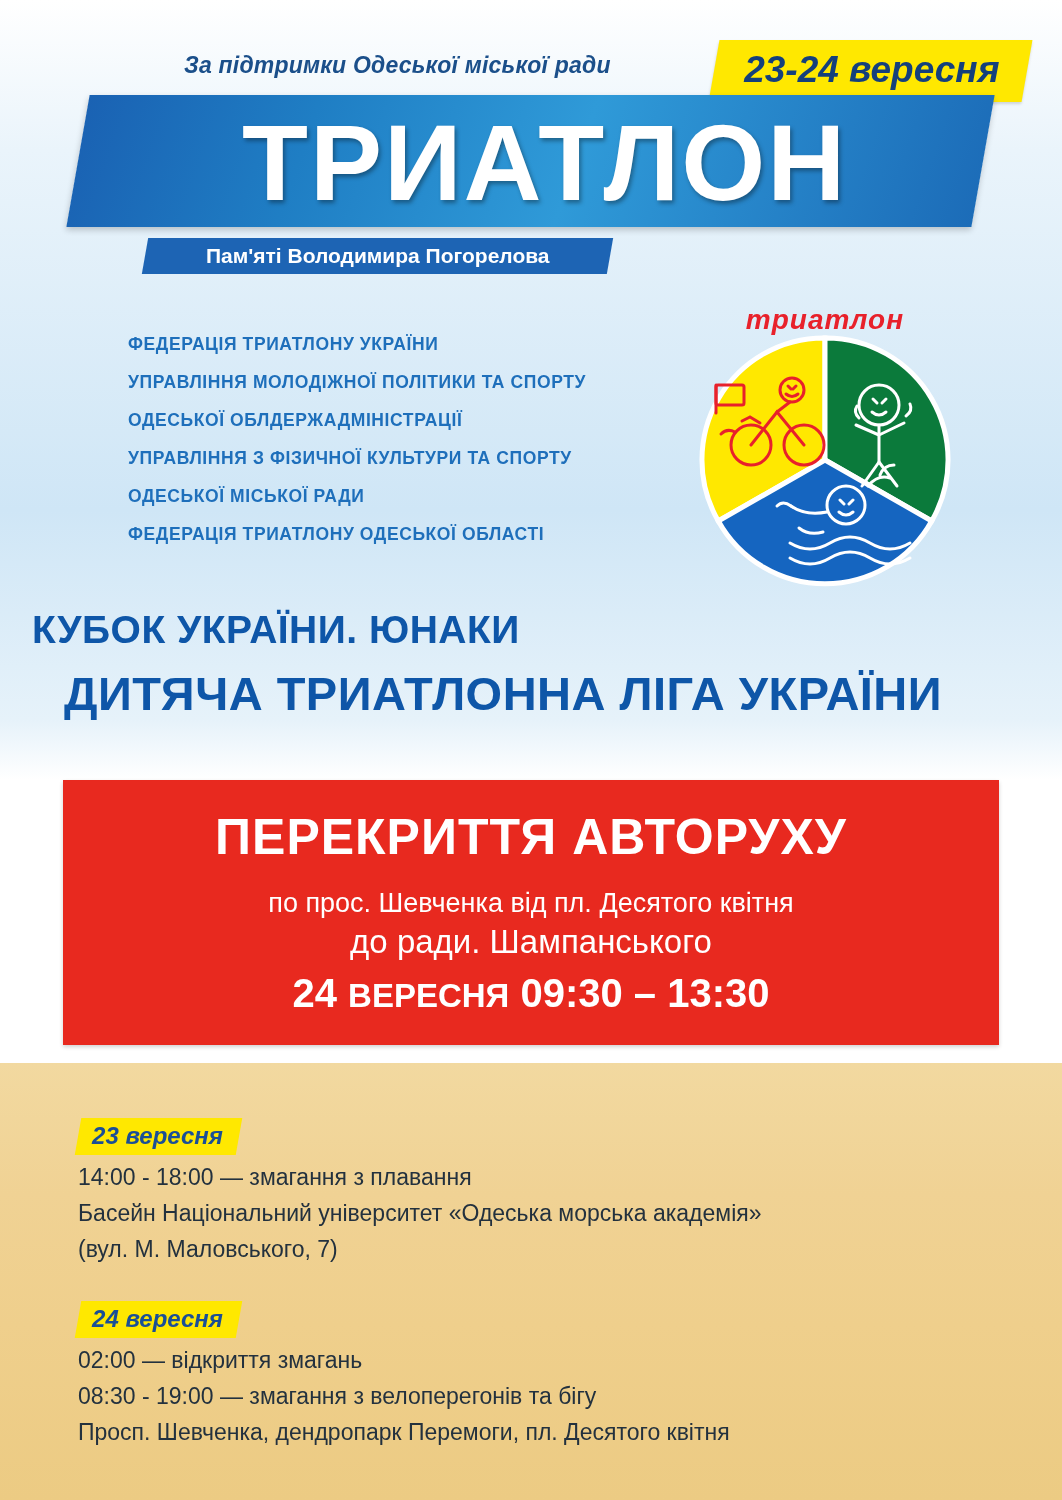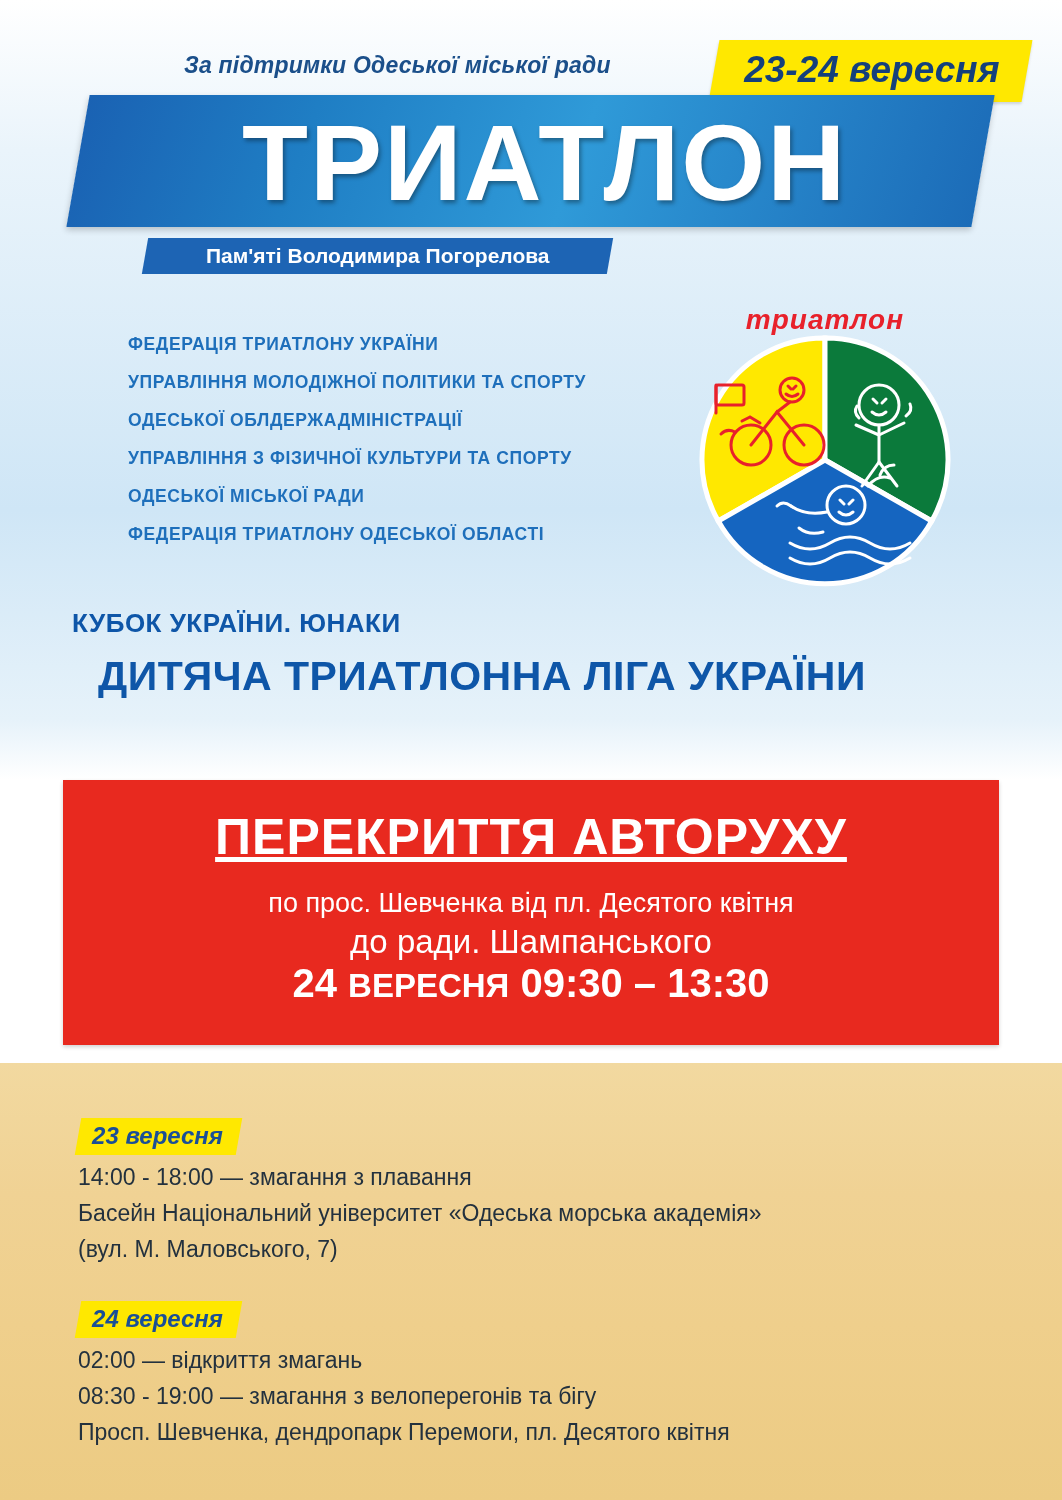--- a/index.html
+++ b/index.html
@@ -146,32 +146,32 @@
   }
 
   
   .cup {
     position: absolute;
     left: 0;
     top: 608px;
     width: 1062px;
   }
   .cup .l1 {
-    font-size: 26px;
+    font-size: 39px;
     font-weight: bold;
     color: #0e56a8;
-    padding-left: 72px;
+    padding-left: 32px;
     letter-spacing: 0.5px;
     white-space: nowrap;
   }
   .cup .l2 {
-    font-size: 41px;
+    font-size: 47px;
     font-weight: bold;
     color: #0e56a8;
-    padding-left: 98px;
+    padding-left: 64px;
     margin-top: 14px;
     letter-spacing: 0.5px;
     white-space: nowrap;
   }
 
   
   .alert {
     position: absolute;
     left: 63px;
     top: 780px;
@@ -181,35 +181,35 @@
     color: #ffffff;
     text-align: center;
     box-shadow: 0 2px 4px rgba(0,0,0,0.18);
   }
   .alert .a1 {
     font-size: 50px;
     font-weight: bold;
     letter-spacing: 1px;
     margin-top: 28px;
     white-space: nowrap;
-    text-decoration: underline;
   }
   .alert .a2 {
     font-size: 27px;
     margin-top: 22px;
     white-space: nowrap;
   }
   .alert .a3 {
     font-size: 33px;
     margin-top: 4px;
     white-space: nowrap;
   }
   .alert .a4 {
     font-size: 40px;
     font-weight: bold;
+    margin-top: 10px;
     white-space: nowrap;
   }
   .alert .a4 .small { font-size: 33px; font-weight: bold; }
 
   
   .schedule {
     position: absolute;
     left: 0;
     top: 1063px;
     width: 1062px;

